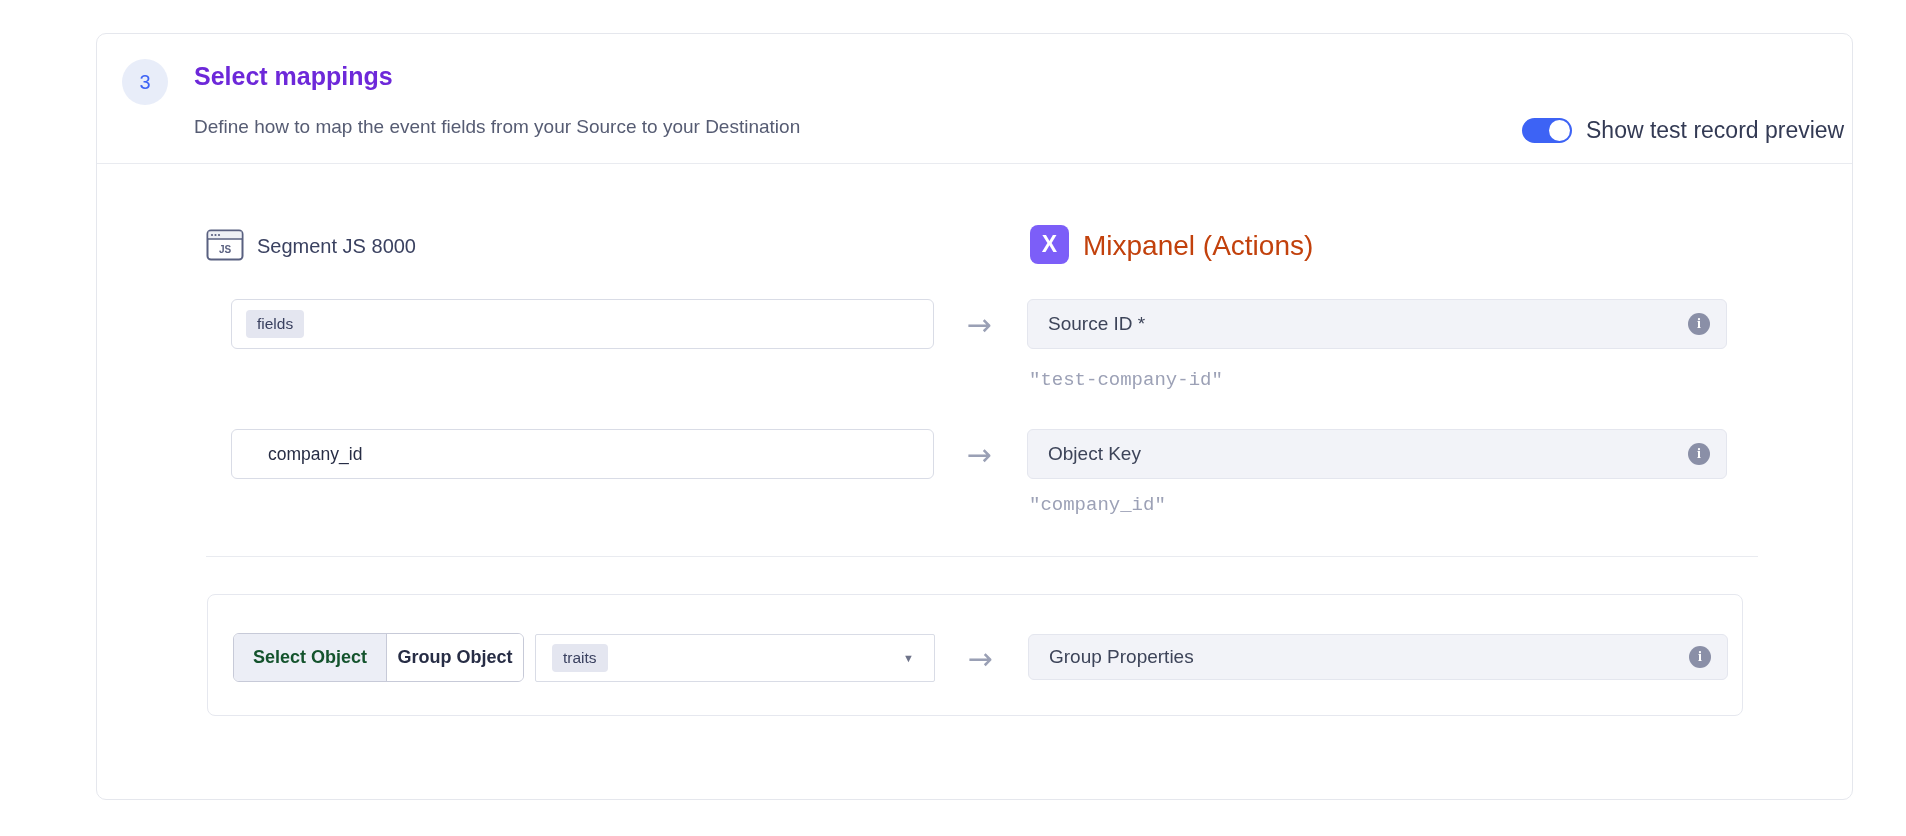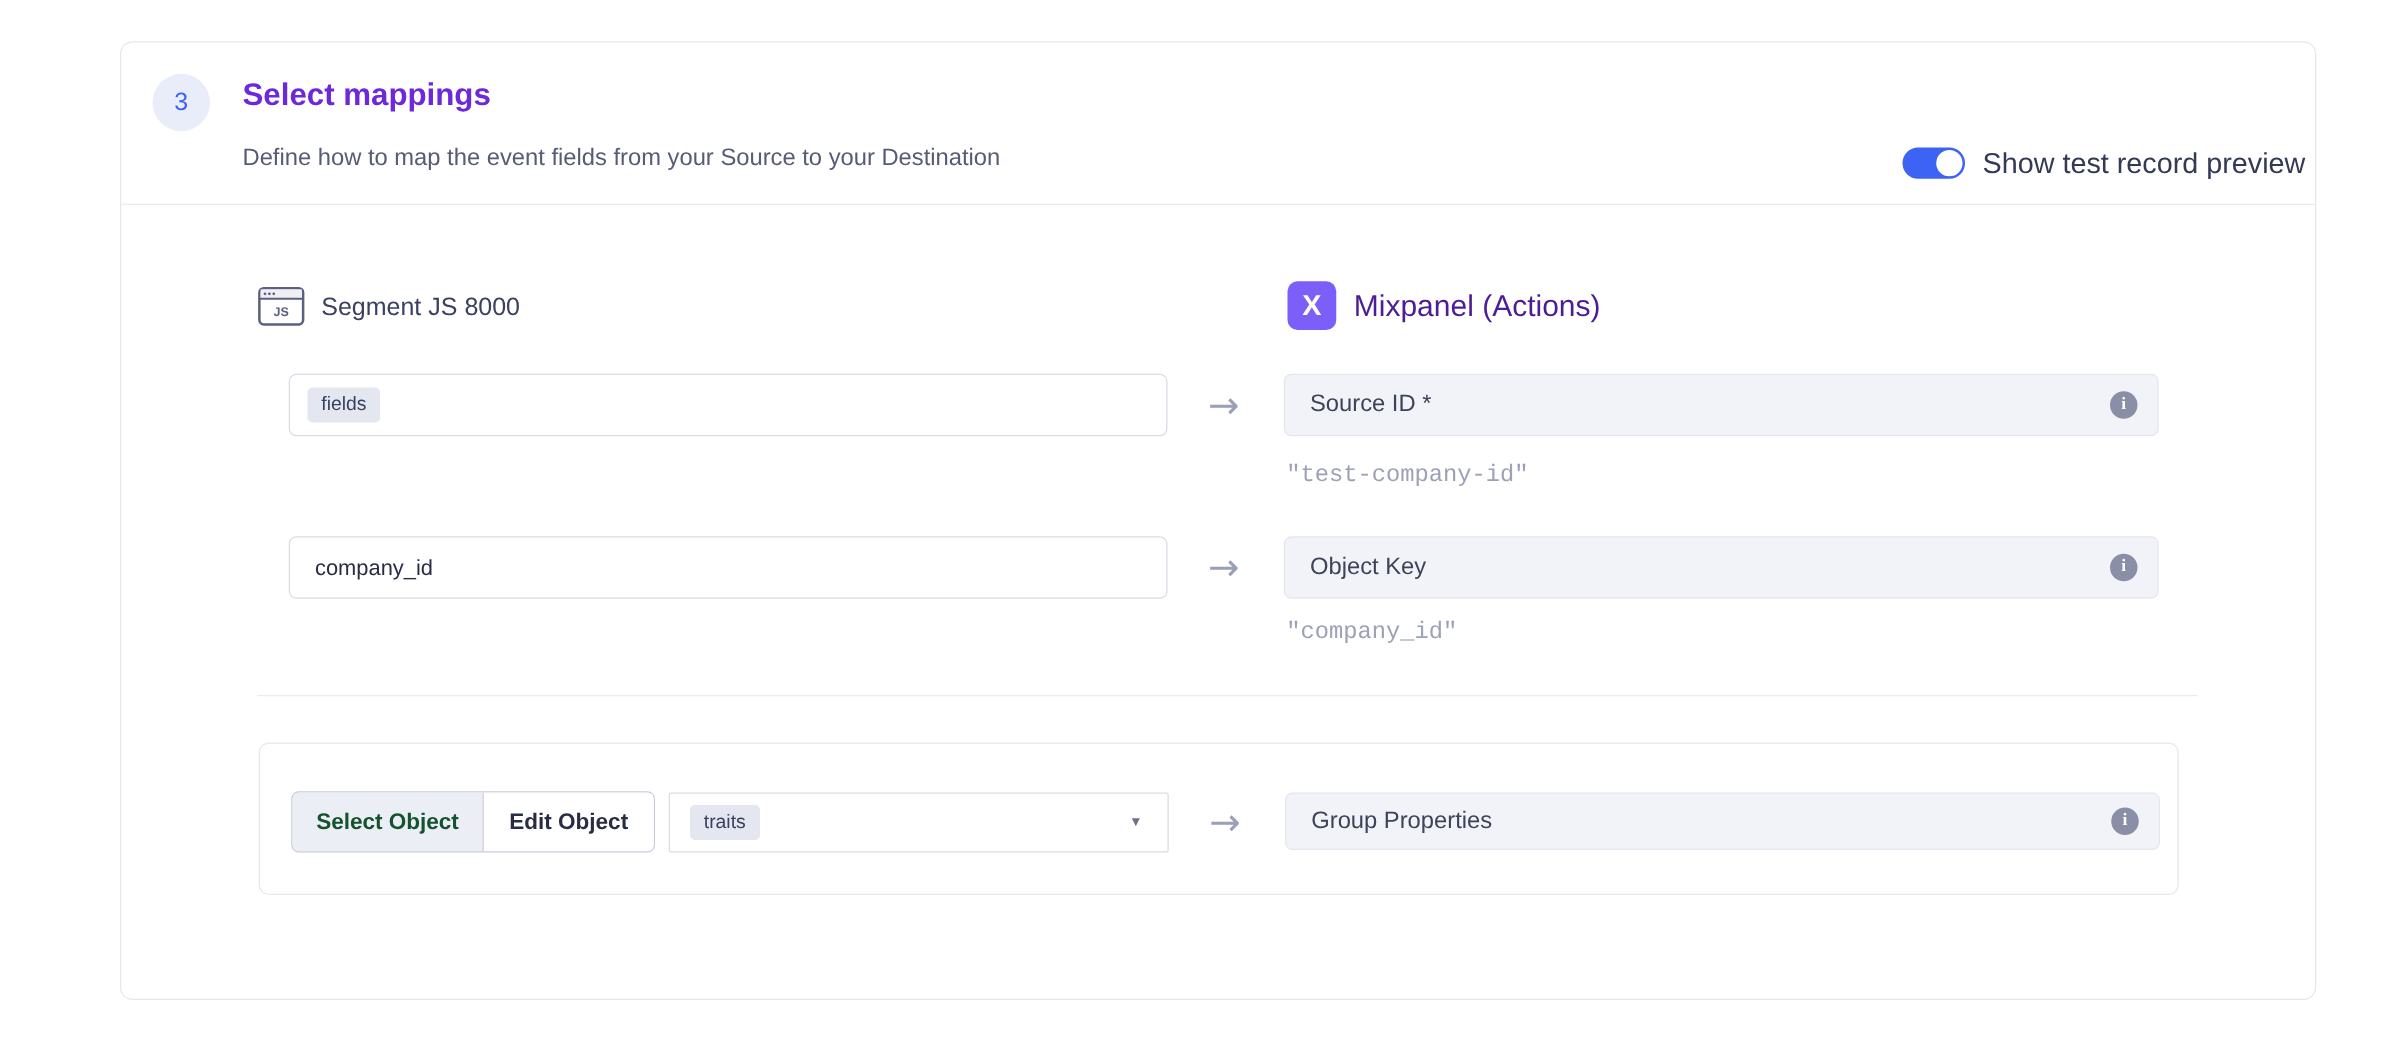--- a/index.html
+++ b/index.html
@@ -27,28 +27,28 @@
   .toggle-label { margin-left:14px; font-size:23px; color:#333a54; white-space:nowrap; }
 
   
   .conn-icon-js { position:absolute; left:109px; top:192px; width:38px; height:38px; }
   .conn-title-src { position:absolute; left:160px; top:198px; font-size:20px; color:#3a4160; line-height:28px; }
   .conn-icon-mx {
     position:absolute; left:933px; top:191px; width:39px; height:39px; border-radius:8px;
     background:#7c5ef8; color:#ffffff; display:flex; align-items:center; justify-content:center;
     font-size:23px; font-weight:700;
   }
-  .conn-title-dst { position:absolute; left:986px; top:198px; font-size:24px; color:#4c1d95; line-height:28px; }
+  .conn-title-dst { position:absolute; left:986px; top:198px; font-size:28px; color:#c2410c; line-height:28px; }
 
   
   .src-input {
     position:absolute; width:703px; height:50px; background:#ffffff;
     border:1px solid #d9dce6; border-radius:6px; display:flex; align-items:center; padding:0 14px;
   }
-  .src-input.plain { padding:0 20px; font-size:17.5px; color:#272d45; }
+  .src-input.plain { padding:0 36px; font-size:17.5px; color:#272d45; }
   .chip {
     background:#e4e6f0; border-radius:4px; padding:5px 11px; font-size:15.5px; color:#3a4160; line-height:18px;
   }
   .arrow {
     position:absolute; width:48px; height:50px; display:flex; align-items:center; justify-content:center;
     font-size:30px; color:#9aa0b5; font-family:"DejaVu Sans", sans-serif;
   }
   .dst-field {
     position:absolute; width:700px; height:50px; background:#f2f3f8;
     border:1px solid #e4e6ee; border-radius:6px; display:flex; align-items:center; padding:0 16px 0 20px;
@@ -141,21 +141,21 @@
     <span class="dst-label">Object Key</span>
     <span class="info-icon">i</span>
   </div>
   <div class="preview" style="left:932px; top:460px;">"company_id"</div>
 
   <div class="divider"></div>
 
   <div class="object-box">
     <div class="btn-group">
       <div class="btn-seg active">Select Object</div>
-      <div class="btn-seg inactive">Edit Object</div>
+      <div class="btn-seg inactive">Group Object</div>
     </div>
     <div class="dropdown">
       <span class="chip">traits</span>
       <span class="caret">▼</span>
     </div>
     <div class="arrow">→</div>
     <div class="dst-field">
       <span class="dst-label">Group Properties</span>
       <span class="info-icon">i</span>
     </div>

